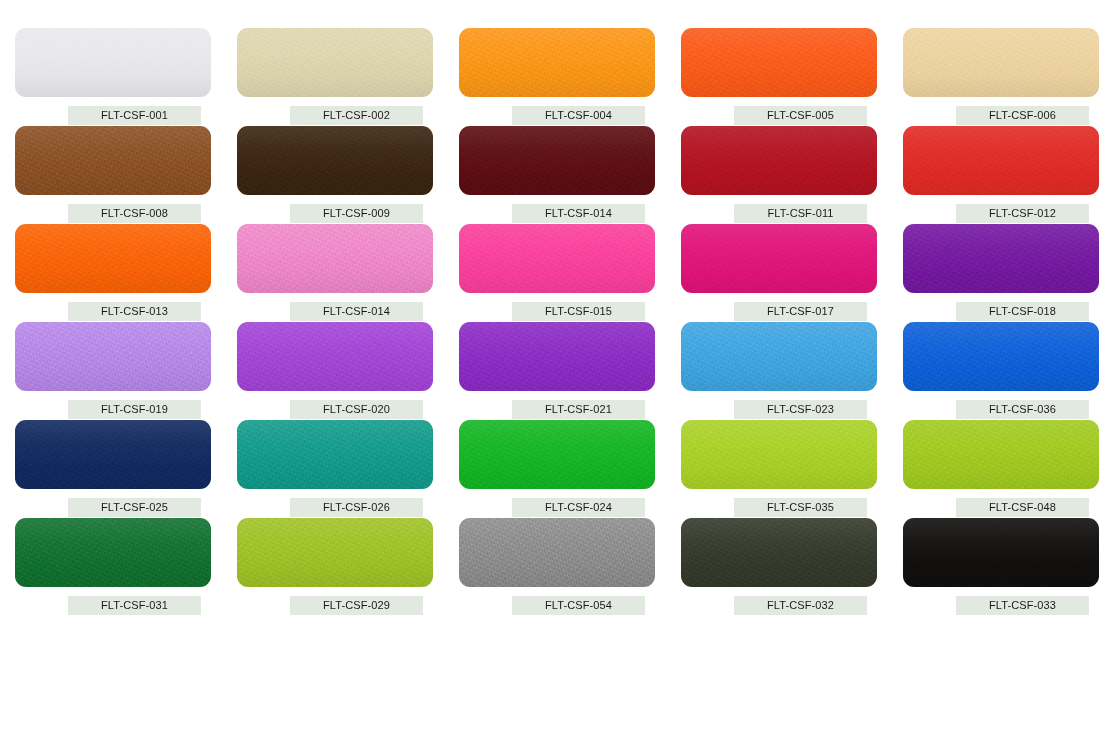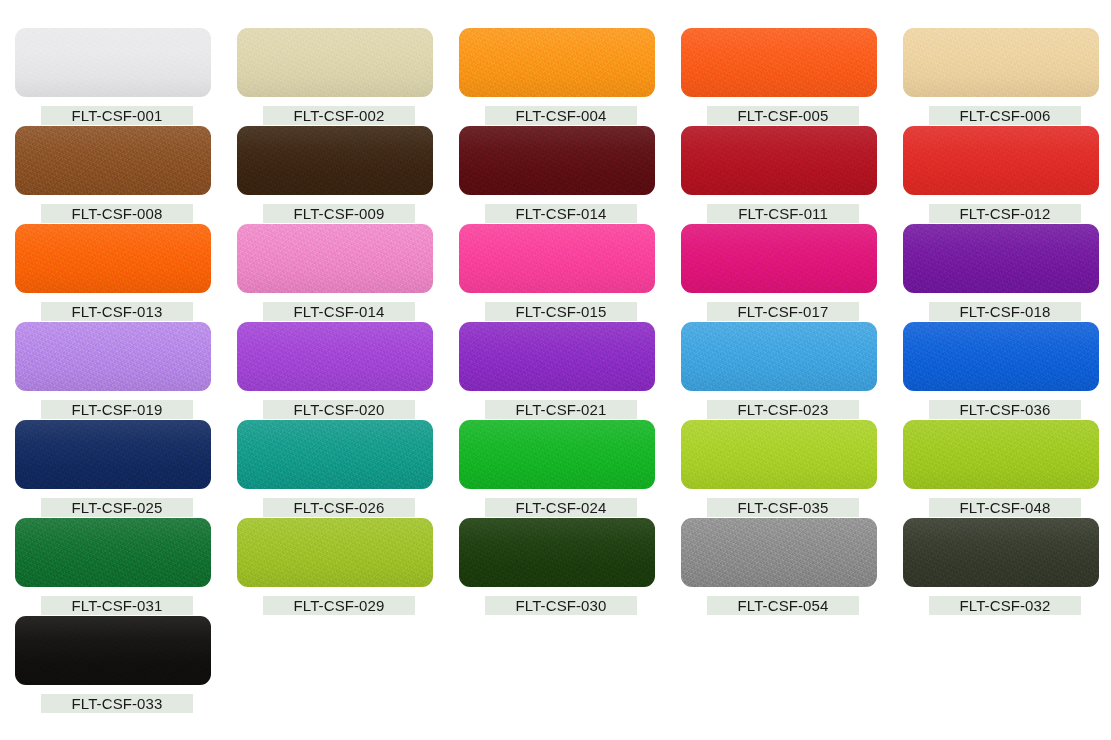--- a/index.html
+++ b/index.html
@@ -87,28 +87,28 @@
     z-index: 1;
     background: linear-gradient(180deg,
       rgba(255,255,255,0.10) 0%,
       rgba(255,255,255,0.03) 35%,
       rgba(0,0,0,0.02) 70%,
       rgba(0,0,0,0.07) 100%);
   }
 
   .swatch-label {
     position: absolute;
-    left: 26px;
+    left: 53px;
     top: 78px;
-    width: 152px;
+    width: 133px;
     height: 19px;
     line-height: 19px;
     background: #e2e9e0;
     color: #1a1a1a;
-    font-size: 15px;
+    font-size: 11px;
     font-family: "Liberation Sans", sans-serif;
     text-align: center;
     letter-spacing: 0.1px;
     white-space: nowrap;
     box-sizing: border-box;
   }
 </style>
 </head>
 <body>
 
@@ -214,24 +214,20 @@
         <div class="swatch-chip" style="background-color: rgb(160, 202, 32);"></div>
         <div class="swatch-label">FLT-CSF-048</div>
       </div>
       <div class="swatch-cell">
         <div class="swatch-chip" style="background-color: rgb(17, 112, 47);"></div>
         <div class="swatch-label">FLT-CSF-031</div>
       </div>
       <div class="swatch-cell">
         <div class="swatch-chip" style="background-color: rgb(159, 193, 39);"></div>
         <div class="swatch-label">FLT-CSF-029</div>
-      </div>
-      <div class="swatch-cell">
-        <div class="swatch-chip" style="background-color: rgb(27, 60, 12);"></div>
-        <div class="swatch-label">FLT-CSF-030</div>
       </div>
       <div class="swatch-cell">
         <div class="swatch-chip" style="background-color: rgb(140, 140, 140);"></div>
         <div class="swatch-label">FLT-CSF-054</div>
       </div>
       <div class="swatch-cell">
         <div class="swatch-chip" style="background-color: rgb(52, 57, 43);"></div>
         <div class="swatch-label">FLT-CSF-032</div>
       </div>
       <div class="swatch-cell">

